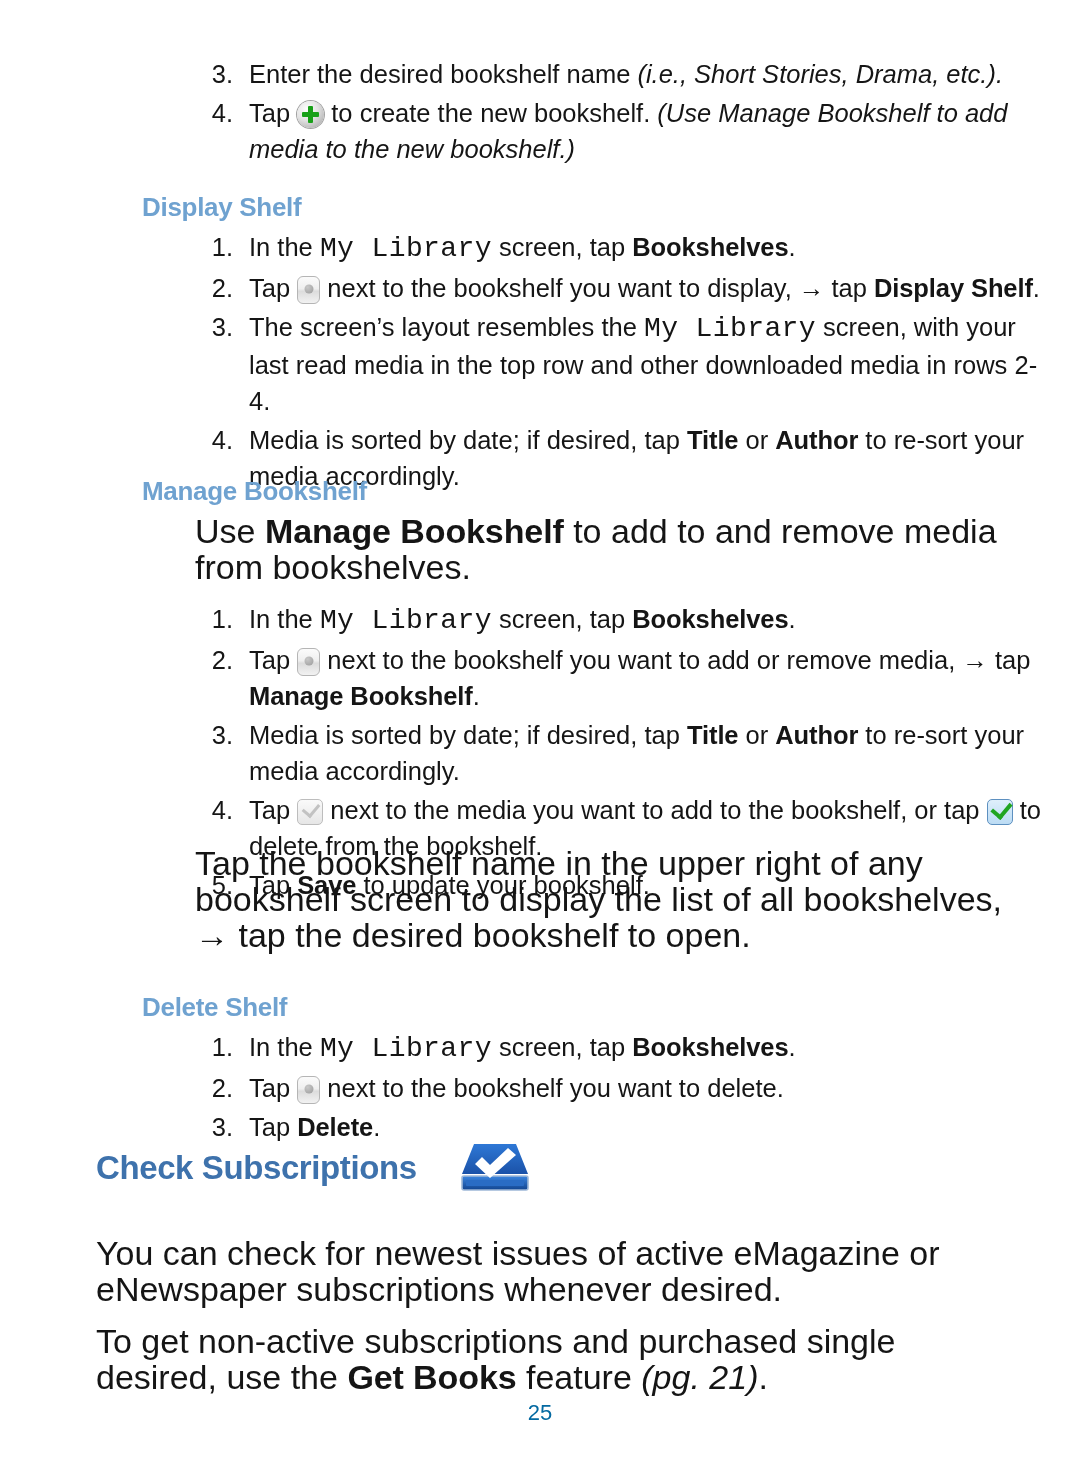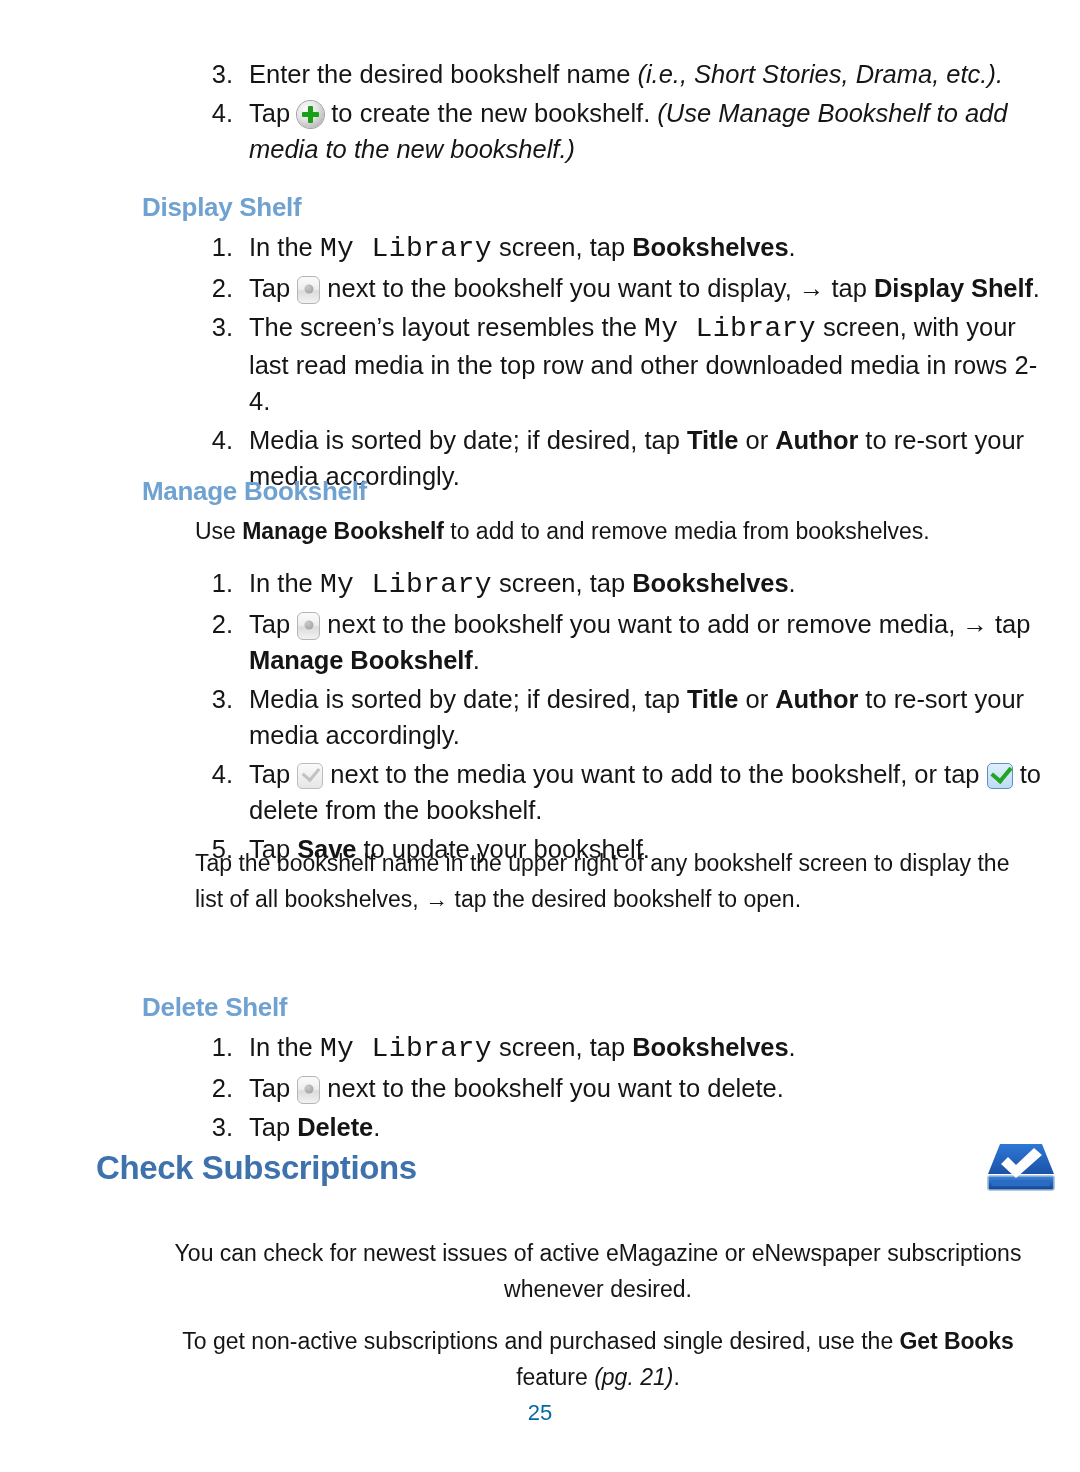--- a/index.html
+++ b/index.html
@@ -37,21 +37,21 @@
     text-align: right;
     padding-right: 16px;
     box-sizing: content-box;
     font-size: 25.5px;
     color: #151515;
   }
   .li .txt {
     flex: 1 1 auto;
   }
   .para {
-    font-size: 23px;
+    font-size: 34px;
     line-height: 36px;
     color: #151515;
     margin: 0 0 16px 0;
   }
   b, strong { font-weight: 700; letter-spacing: -0.1px; }
   i, em { font-style: italic; }
   .mono {
     font-family: "Liberation Mono", "DejaVu Sans Mono", monospace;
     font-size: 28px;
     letter-spacing: 0.4px;
@@ -62,21 +62,20 @@
     font-size: 26px;
     font-weight: 700;
     color: #6FA2D0;
     letter-spacing: -0.3px;
     margin: 0 0 6px 0;
   }
   .mainhead-row {
     display: flex;
     align-items: center;
     gap: 43px;
-    justify-content: space-between;
   }
   .mainhead {
     font-size: 33px;
     font-weight: 700;
     color: #3E72AC;
     letter-spacing: -0.4px;
     margin: 0;
   }
 
   
@@ -85,21 +84,21 @@
   #sec-display    { left: 142px; top: 192px;  width: 900px; }
   #sec-manage     { left: 142px; top: 476px;  width: 900px; }
   #sec-quick      { left: 142px; top: 845px;  width: 900px; }
   #sec-delete     { left: 142px; top: 972px;  width: 900px; margin-top: 20px; }
   #sec-check      { left: 96px;  top: 1140px; width: 960px; }
 
   .sec-body { margin-left: 53px; }
   .sec-body .li .num { width: 38px; flex: 0 0 38px; }
   .indent-para { margin-left: 53px; }
 
-  #check-body { margin-left: 52px; margin-top: 40px; width: 900px; text-align: center; }
+  #check-body { margin-top: 40px; width: 900px; }
 
   
   .icn {
     display: inline-block;
     vertical-align: -5px;
     position: relative;
   }
 
   
   .icon-plus-circle {

